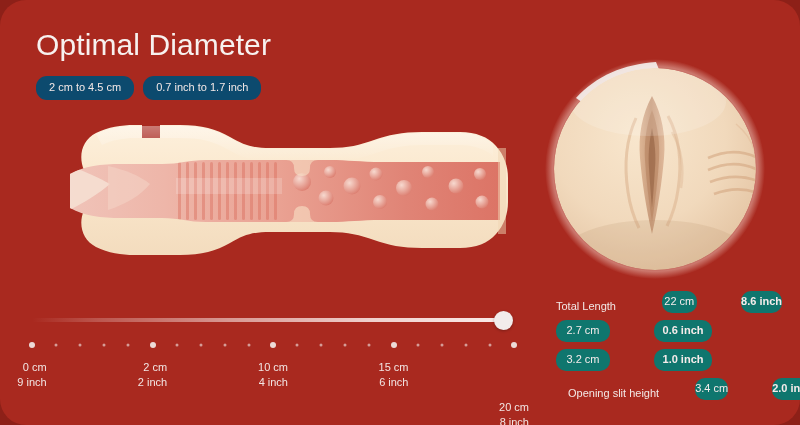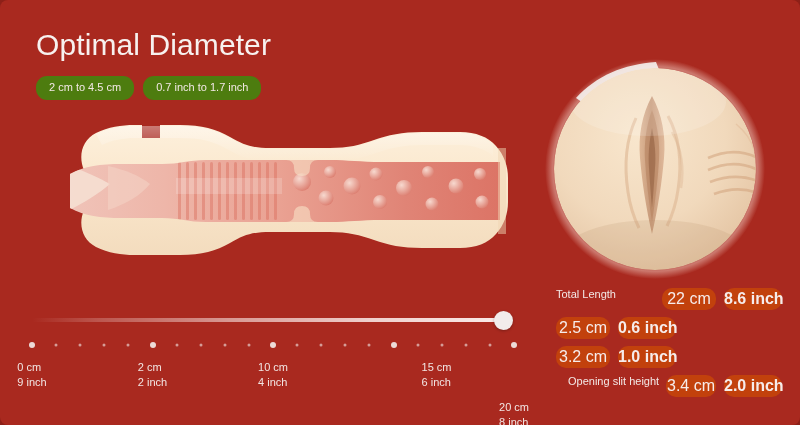--- a/index.html
+++ b/index.html
@@ -13,21 +13,21 @@
     overflow: hidden;
     font-family: "Liberation Sans", sans-serif;
     -webkit-font-smoothing: antialiased;
   }
 
   #card {
     position: relative;
     width: 800px;
     height: 425px;
     background: #a9291f;
-    border-radius: 8px;
+    border-radius: 26px;
     overflow: hidden;
     box-sizing: border-box;
   }
 
   
   #header {
     position: absolute;
     left: 36px;
     top: 26px;
     width: 480px;
@@ -39,21 +39,21 @@
     letter-spacing: 0.1px;
     margin: 0;
     line-height: 38px;
   }
   #badge-row {
     display: flex;
     gap: 9px;
     margin-top: 12px;
   }
   .badge {
-    background: #4d7c0f;
+    background: #0c4a6e;
     color: #f4e9e7;
     font-size: 11px;
     line-height: 11px;
     padding: 6px 13px 7px 13px;
     border-radius: 11px;
     white-space: nowrap;
   }
 
   
   #product-illustration {
@@ -128,54 +128,55 @@
     position: absolute;
     left: 0;
     top: 56px;
     width: 482px;
     height: 34px;
   }
   .scale-label {
     position: absolute;
     top: 0;
     transform: translateX(-50%);
-    text-align: left;
+    text-align: right;
     color: #f2e6e4;
     font-size: 11px;
     line-height: 15px;
     white-space: nowrap;
   }
   .scale-label .cm,
   .scale-label .inch { display: block; }
 
   
   #spec-table {
     position: absolute;
     left: 556px;
     top: 288px;
     width: 226px;
   }
   .spec-row {
     display: flex;
-    align-items: flex-start;
+    align-items: flex-end;
     height: 25px;
     margin-bottom: 4px;
+    gap: 36px;
   }
   .spec-row:last-child { margin-bottom: 0; margin-left: 12px; }
   .spec-label {
     width: 106px;
     color: #f3e8e6;
     font-size: 11px;
     line-height: 13px;
     white-space: nowrap;
   }
   .spec-pill {
-    background: #c2410c;
+    background: #0f766e;
     color: #f6eceb;
-    font-size: 16px;
+    font-size: 11px;
     line-height: 11px;
     padding: 5px 0 6px 0;
     border-radius: 10px;
     text-align: center;
     white-space: nowrap;
   }
   .spec-pill.cm   { width: 54px; margin-right: 8px; }
   .spec-pill.inch { width: 58px; font-weight: bold; }
 </style>
 </head>
@@ -394,39 +395,39 @@
           <span class="inch">9 inch</span>
         </div>
         <div class="scale-label" style="left: 25%;">
           <span class="cm">2 cm</span>
           <span class="inch">2 inch</span>
         </div>
         <div class="scale-label" style="left: 50%;">
           <span class="cm">10 cm</span>
           <span class="inch">4 inch</span>
         </div>
-        <div class="scale-label" style="left: 75%; margin-left: 43px;">
+        <div class="scale-label" style="left: 75%;">
           <span class="cm">15 cm</span>
           <span class="inch">6 inch</span>
         </div>
         <div class="scale-label" style="left: 100%; margin-top: 40px;">
           <span class="cm">20 cm</span>
           <span class="inch">8 inch</span>
         </div>
       </div>
   </div>
 
   <div id="spec-table">
       <div class="spec-row">
         <div class="spec-label">Total Length</div>
         <div class="spec-pill cm">22 cm</div>
         <div class="spec-pill inch">8.6 inch</div>
       </div>
       <div class="spec-row">
-        <div class="spec-pill cm">2.5 cm</div>
+        <div class="spec-pill cm">2.7 cm</div>
         <div class="spec-pill inch">0.6 inch</div>
       </div>
       <div class="spec-row">
         <div class="spec-pill cm">3.2 cm</div>
         <div class="spec-pill inch">1.0 inch</div>
       </div>
       <div class="spec-row">
         <div class="spec-label">Opening slit height</div>
         <div class="spec-pill cm">3.4 cm</div>
         <div class="spec-pill inch">2.0 inch</div>

